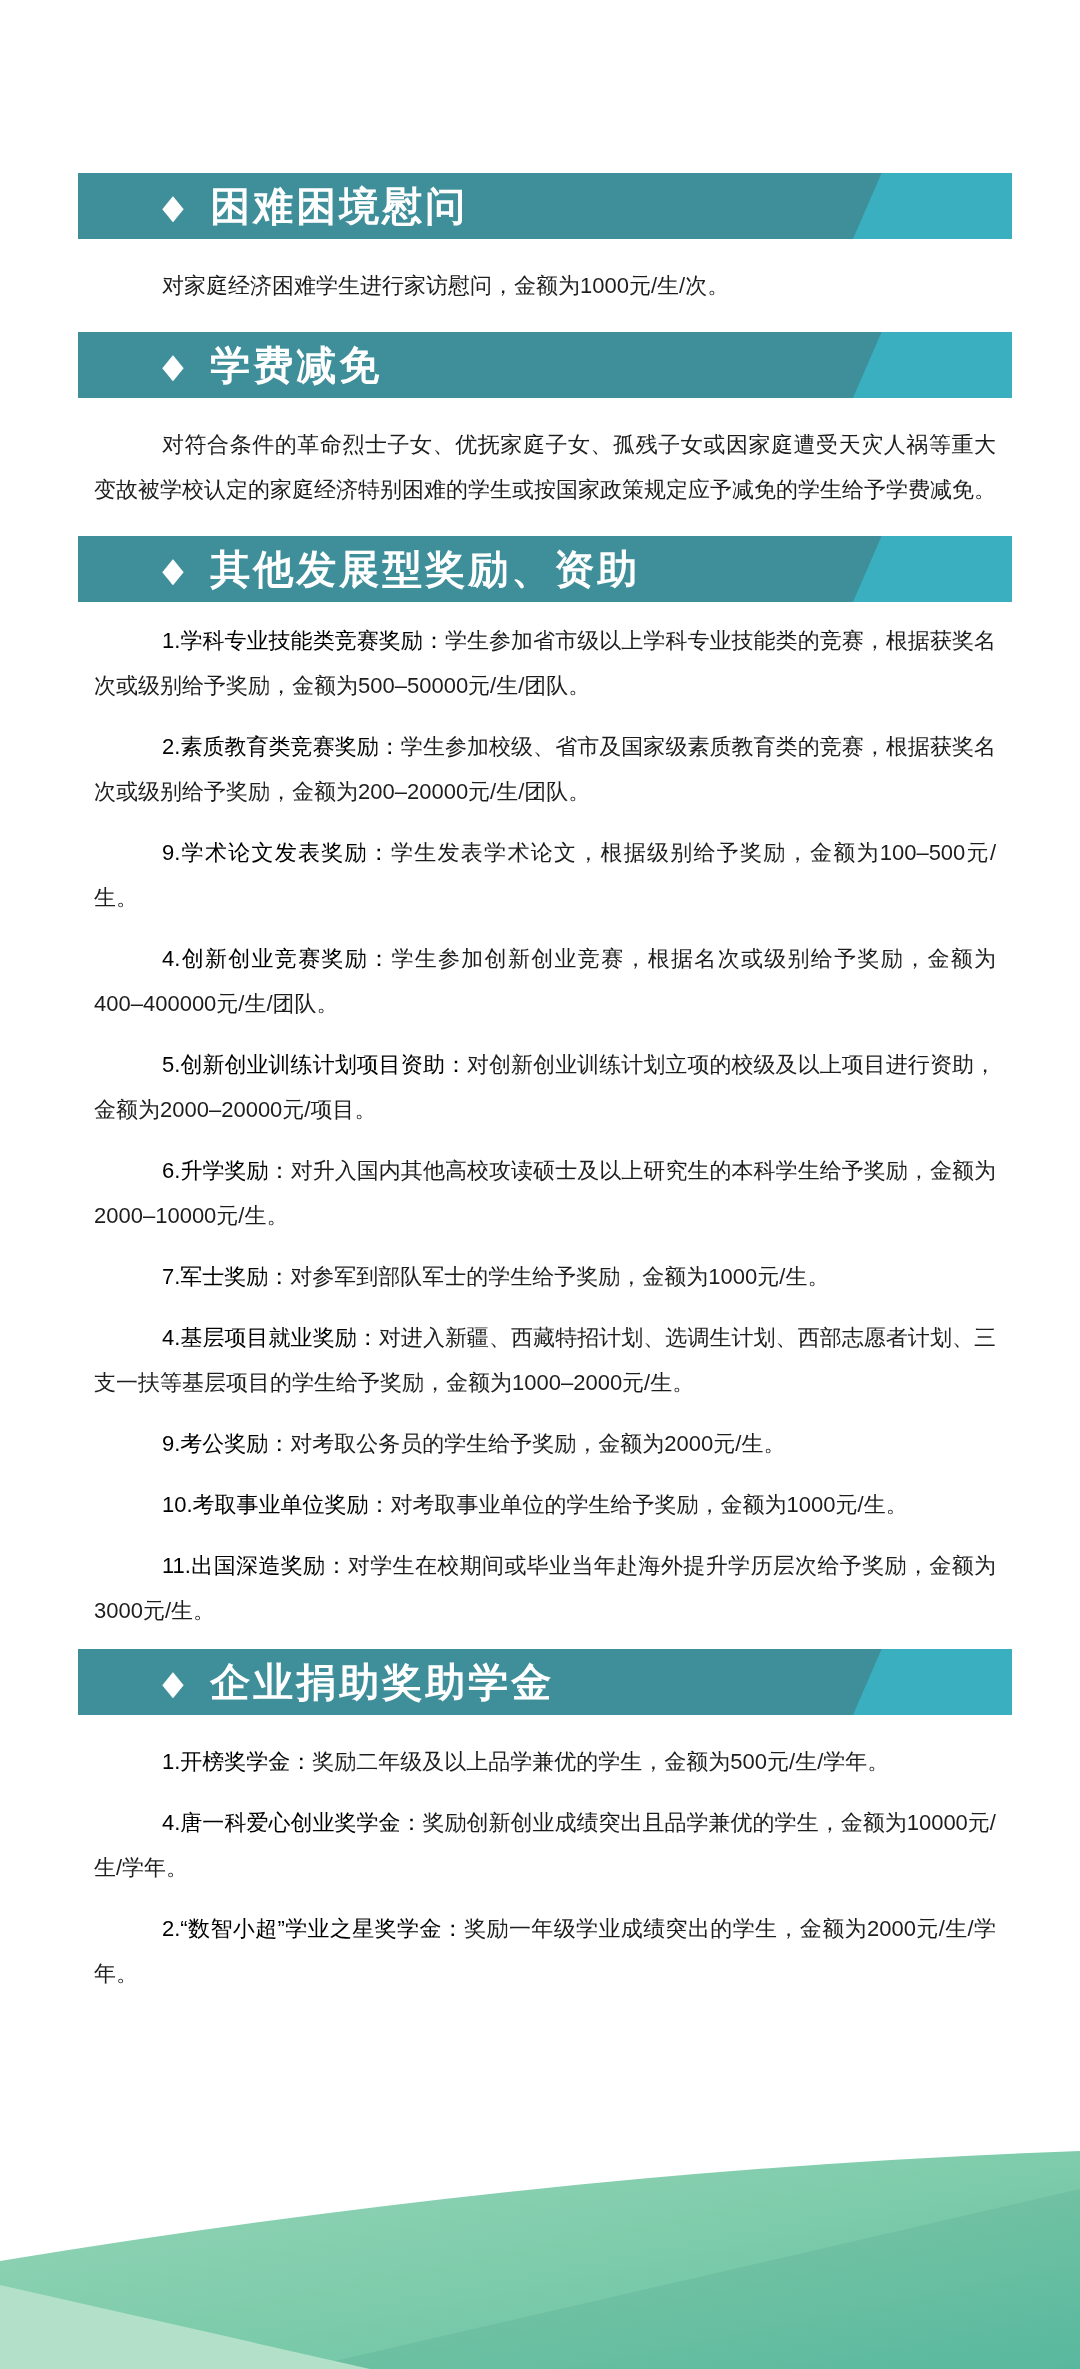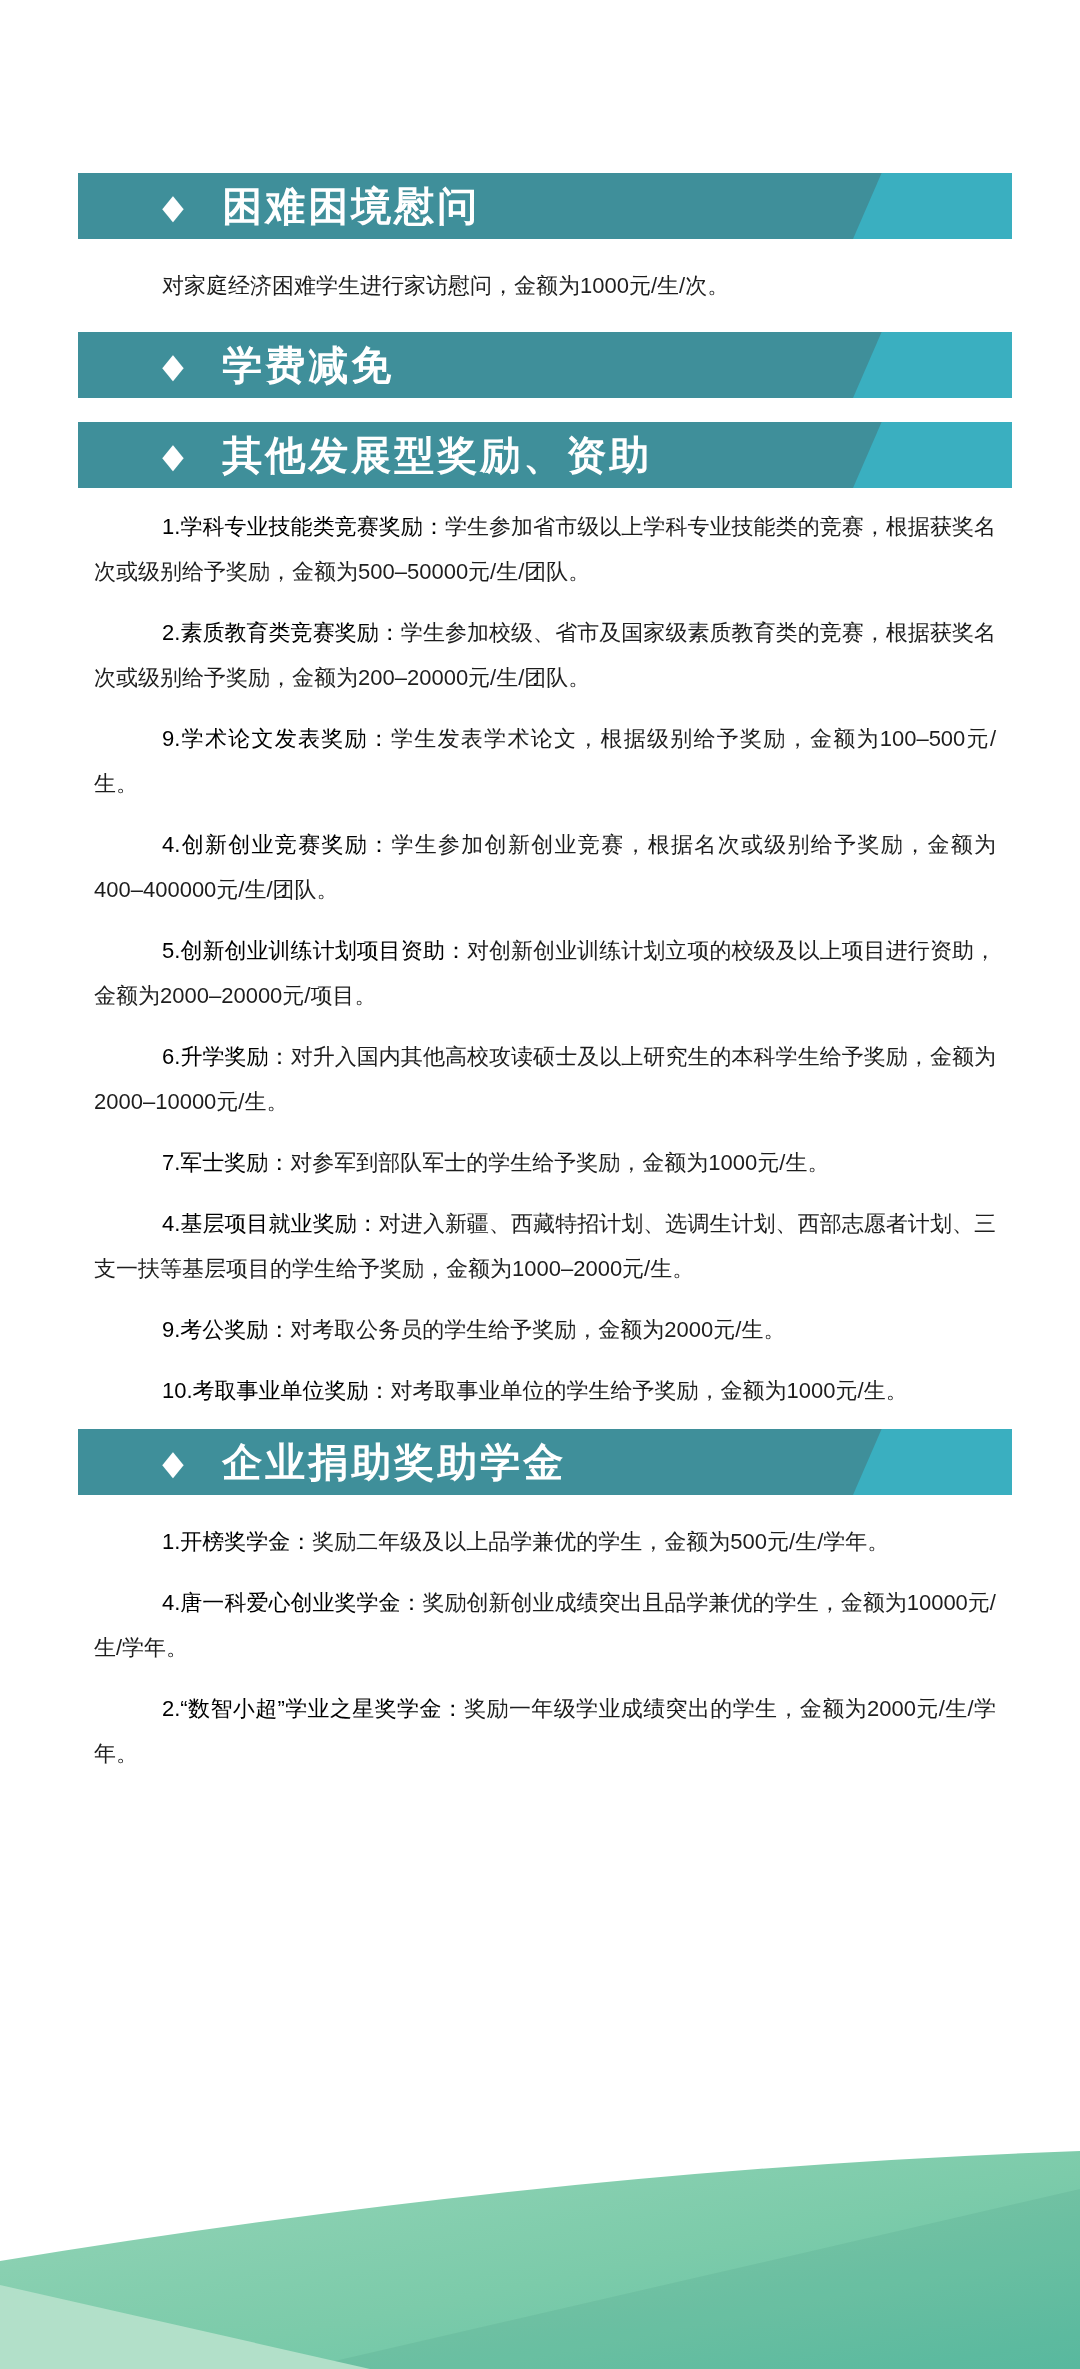--- a/index.html
+++ b/index.html
@@ -30,21 +30,21 @@
   }
   .bar .diamond{
     position:relative;z-index:1;
     color:#ffffff;font-size:34px;line-height:1;
     margin-left:82px;
     transform:scaleX(.82);
   }
   .bar .bar-title{
     position:relative;z-index:1;
     color:#ffffff;font-size:40px;font-weight:bold;
-    letter-spacing:3px;margin-left:36px;
+    letter-spacing:3px;margin-left:24px;
   }
   
   .para{
     margin:16px;
     font-size:22px;line-height:45px;
     color:#1d1d1d;
     text-align:justify;
     text-indent:68px;
   }
   .para .lead{font-weight:normal;color:#000000;}
@@ -78,37 +78,39 @@
       <span class="diamond">◆</span>
       <span class="bar-title">困难困境慰问</span>
     </div>
     <p class="para gap-after-bar"><span>对家庭经济困难学生进行家访慰问，金额为1000元/生/次。</span></p>
 
     <div class="bar bar-spacer">
       <span class="accent"></span>
       <span class="diamond">◆</span>
       <span class="bar-title">学费减免</span>
     </div>
+    <p class="para gap-after-bar"><span>对符合条件的革命烈士子女、优抚家庭子女、孤残子女或因家庭遭受天灾人祸等重大变故被学校认定的家庭经济特别困难的学生或按国家政策规定应予减免的学生给予学费减免。</span></p>
 
     <div class="bar bar-spacer">
       <span class="accent"></span>
       <span class="diamond">◆</span>
       <span class="bar-title">其他发展型奖励、资助</span>
     </div>
     <div class="gap-small">
       <p class="para"><span class="lead">1.学科专业技能类竞赛奖励：</span><span>学生参加省市级以上学科专业技能类的竞赛，根据获奖名次或级别给予奖励，金额为500–50000元/生/团队。</span></p>
       <p class="para"><span class="lead">2.素质教育类竞赛奖励：</span><span>学生参加校级、省市及国家级素质教育类的竞赛，根据获奖名次或级别给予奖励，金额为200–20000元/生/团队。</span></p>
       <p class="para"><span class="lead">9.学术论文发表奖励：</span><span>学生发表学术论文，根据级别给予奖励，金额为100–500元/生。</span></p>
       <p class="para"><span class="lead">4.创新创业竞赛奖励：</span><span>学生参加创新创业竞赛，根据名次或级别给予奖励，金额为400–400000元/生/团队。</span></p>
       <p class="para"><span class="lead">5.创新创业训练计划项目资助：</span><span>对创新创业训练计划立项的校级及以上项目进行资助，金额为2000–20000元/项目。</span></p>
       <p class="para"><span class="lead">6.升学奖励：</span><span>对升入国内其他高校攻读硕士及以上研究生的本科学生给予奖励，金额为2000–10000元/生。</span></p>
       <p class="para"><span class="lead">7.军士奖励：</span><span>对参军到部队军士的学生给予奖励，金额为1000元/生。</span></p>
       <p class="para"><span class="lead">4.基层项目就业奖励：</span><span>对进入新疆、西藏特招计划、选调生计划、西部志愿者计划、三支一扶等基层项目的学生给予奖励，金额为1000–2000元/生。</span></p>
       <p class="para"><span class="lead">9.考公奖励：</span><span>对考取公务员的学生给予奖励，金额为2000元/生。</span></p>
       <p class="para"><span class="lead">10.考取事业单位奖励：</span><span>对考取事业单位的学生给予奖励，金额为1000元/生。</span></p>
+      <p class="para"><span class="lead">11.出国深造奖励：</span><span>对学生在校期间或毕业当年赴海外提升学历层次给予奖励，金额为3000元/生。</span></p>
     </div>
 
     <div class="bar bar-spacer-small">
       <span class="accent"></span>
       <span class="diamond">◆</span>
       <span class="bar-title">企业捐助奖助学金</span>
     </div>
     <div class="gap-after-bar">
       <p class="para"><span class="lead">1.开榜奖学金：</span><span>奖励二年级及以上品学兼优的学生，金额为500元/生/学年。</span></p>
       <p class="para"><span class="lead">4.唐一科爱心创业奖学金：</span><span>奖励创新创业成绩突出且品学兼优的学生，金额为10000元/生/学年。</span></p>

